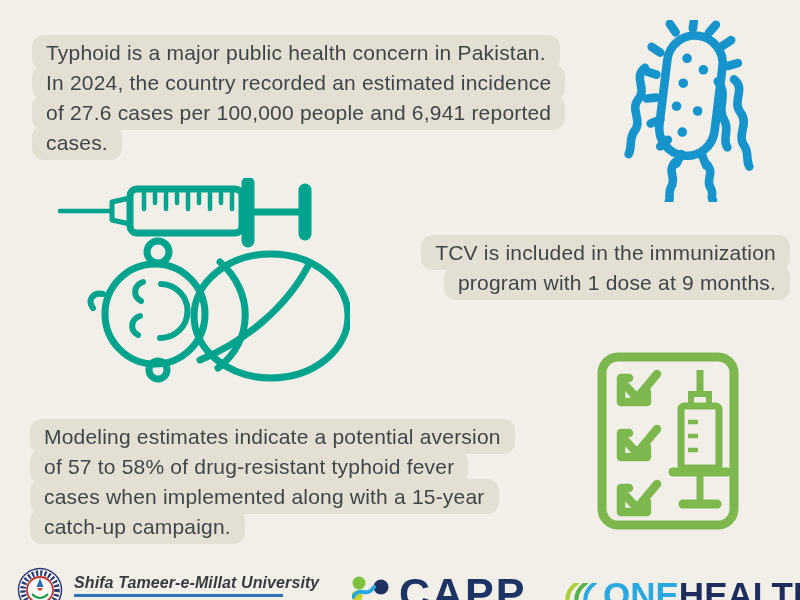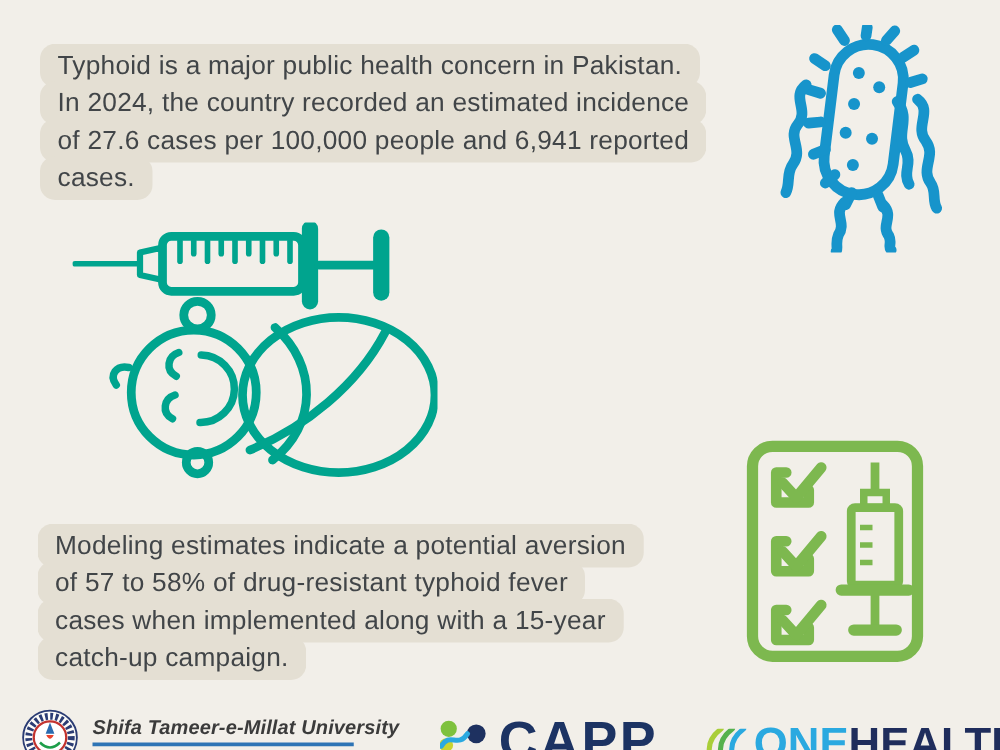--- a/index.html
+++ b/index.html
@@ -118,20 +118,24 @@
         <path d="M85,104 c-9,3 -11,14 -2,19" stroke-width="6"></path>
         <path d="M82,138 c-9,3 -11,14 -2,19" stroke-width="6"></path>
         <path d="M103,106 a27,27 0 0 1 -1,54" stroke-width="6"></path>
         <ellipse cx="213" cy="138" rx="77" ry="62" stroke-width="7"></ellipse>
         <path d="M162,84 c34,30 34,78 -2,106" stroke-width="7"></path>
         <path d="M142,182 c44,-18 86,-52 108,-94" stroke-width="7"></path>
       </g>
     </svg>
   </div>
 
+  <div class="fact right" style="right:10px;top:238px;width:430px;">
+    <span class="bubble">TCV is included in the immunization
+program with 1 dose at 9 months.</span>
+  </div>
 
   <div class="fact" style="left:30px;top:422px;width:580px;">
     <span class="bubble">Modeling estimates indicate a potential aversion
 of 57 to 58% of drug-resistant typhoid fever
 cases when implemented along with a 15-year
 catch-up campaign.</span>
   </div>
 
   <div class="icon" style="left:593px;top:350px;width:150px;height:182px;">
     <svg viewBox="0 0 150 182" fill="none">

